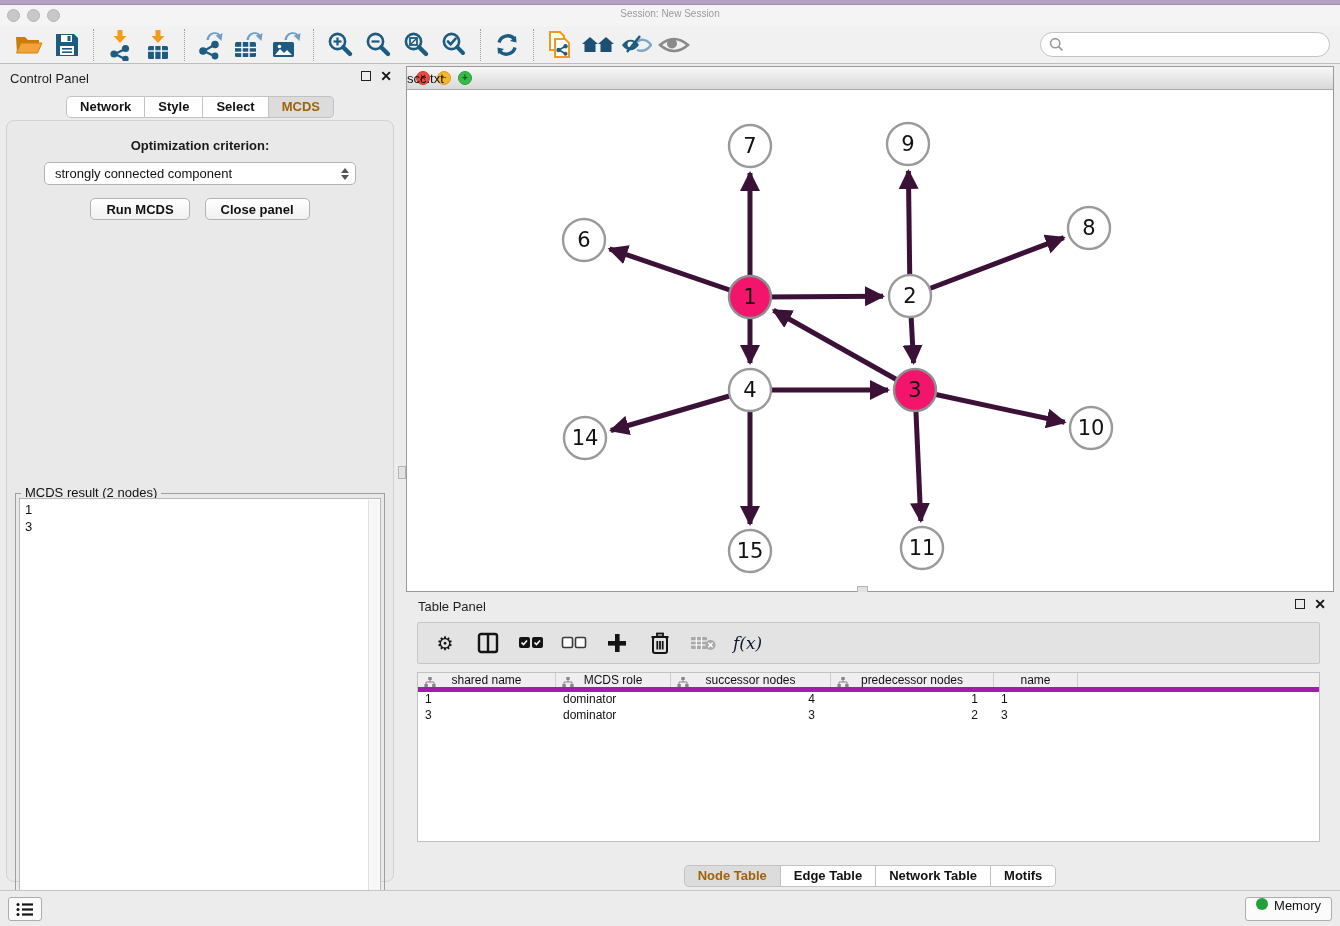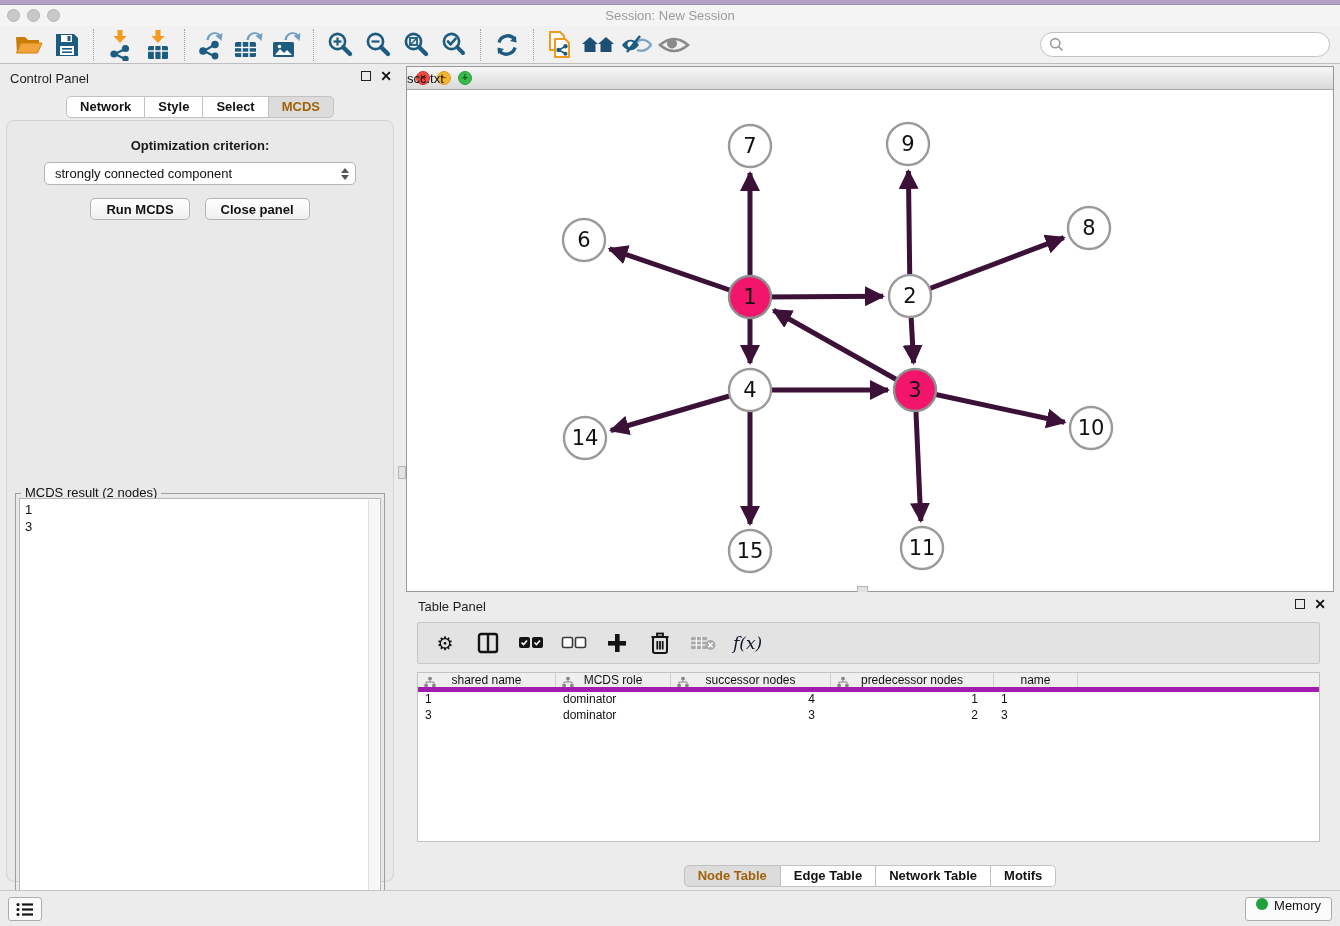--- a/index.html
+++ b/index.html
@@ -5,21 +5,21 @@
   * { margin:0; padding:0; box-sizing:border-box; }
   html,body { width:1340px; height:926px; }
   body {
     font-family:"Liberation Sans", sans-serif;
     background:#ececec; position:relative; overflow:hidden;
     -webkit-font-smoothing:antialiased;
   }
   
   .top-strip { position:absolute; left:0; top:0; width:1340px; height:5px; background:#b3a2c4; border-bottom:1px solid #9d8cb4; }
   .titlebar { position:absolute; left:0; top:5px; width:1340px; height:21px; background:#f4f4f4; }
-  .titlebar .title { position:absolute; left:0; right:0; top:3px; text-align:center; font-size:13px; color:#9b9b9b; }
+  .titlebar .title { position:absolute; left:0; right:0; top:3px; text-align:center; font-size:10px; color:#9b9b9b; }
   .lights { position:absolute; left:7px; top:4px; display:flex; gap:7px; }
   .light { width:13px; height:13px; border-radius:50%; background:#c9c8c8; border:1px solid #b6b5b5; }
   
   .toolbar { position:absolute; left:0; top:26px; width:1340px; height:38px; background:#f1f1f1;
              border-bottom:1px solid #bdbdbd; display:flex; align-items:center; padding-left:10px; }
   .tb { background:none; border:none; width:38px; height:34px; display:flex; align-items:center; justify-content:center; cursor:pointer; }
   .tb-sep { width:1px; height:32px; border-left:1px dotted #9f9f9f; margin:0 7px; }
   .search-wrap { position:absolute; right:10px; top:6px; width:290px; height:25px; background:#fff;
                  border:1px solid #c3c3c3; border-radius:13px; display:flex; align-items:center; padding-left:8px; }
   .search-wrap input { border:none; outline:none; flex:1; font-size:13px; background:transparent; height:20px; margin-left:5px; }

